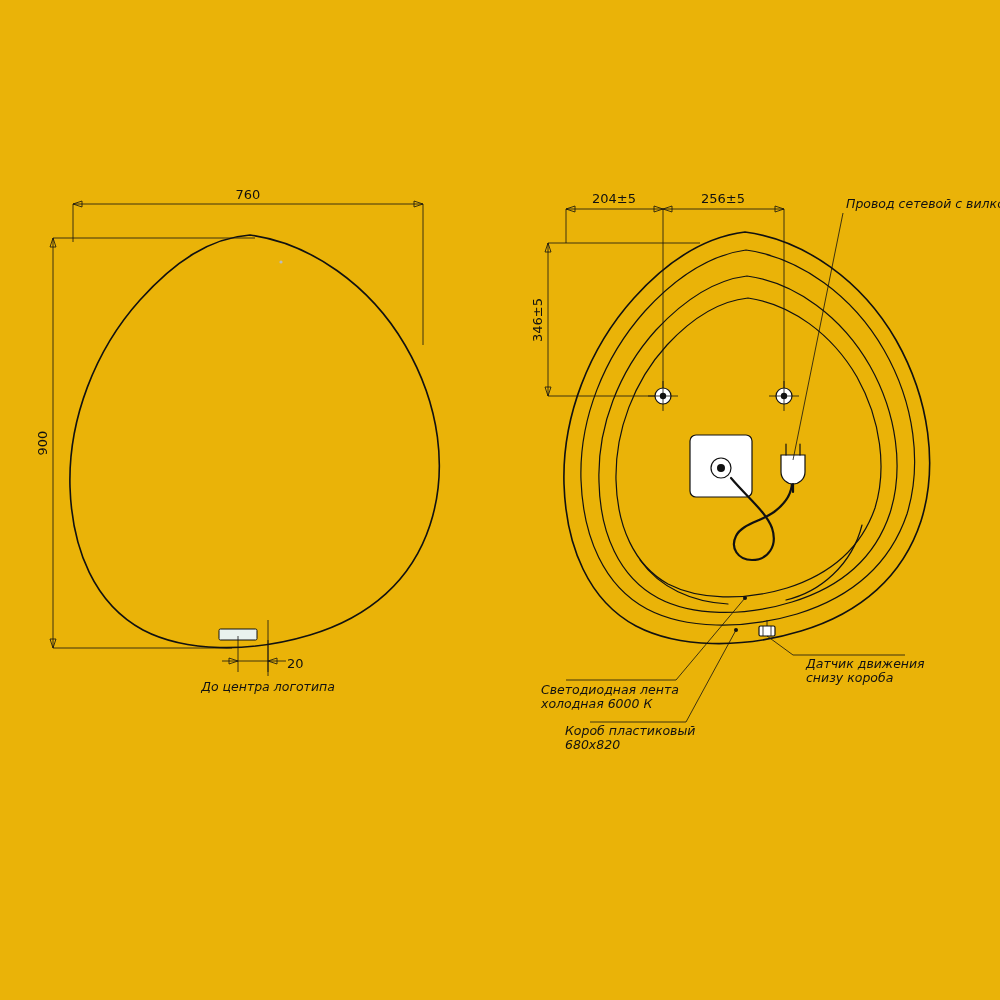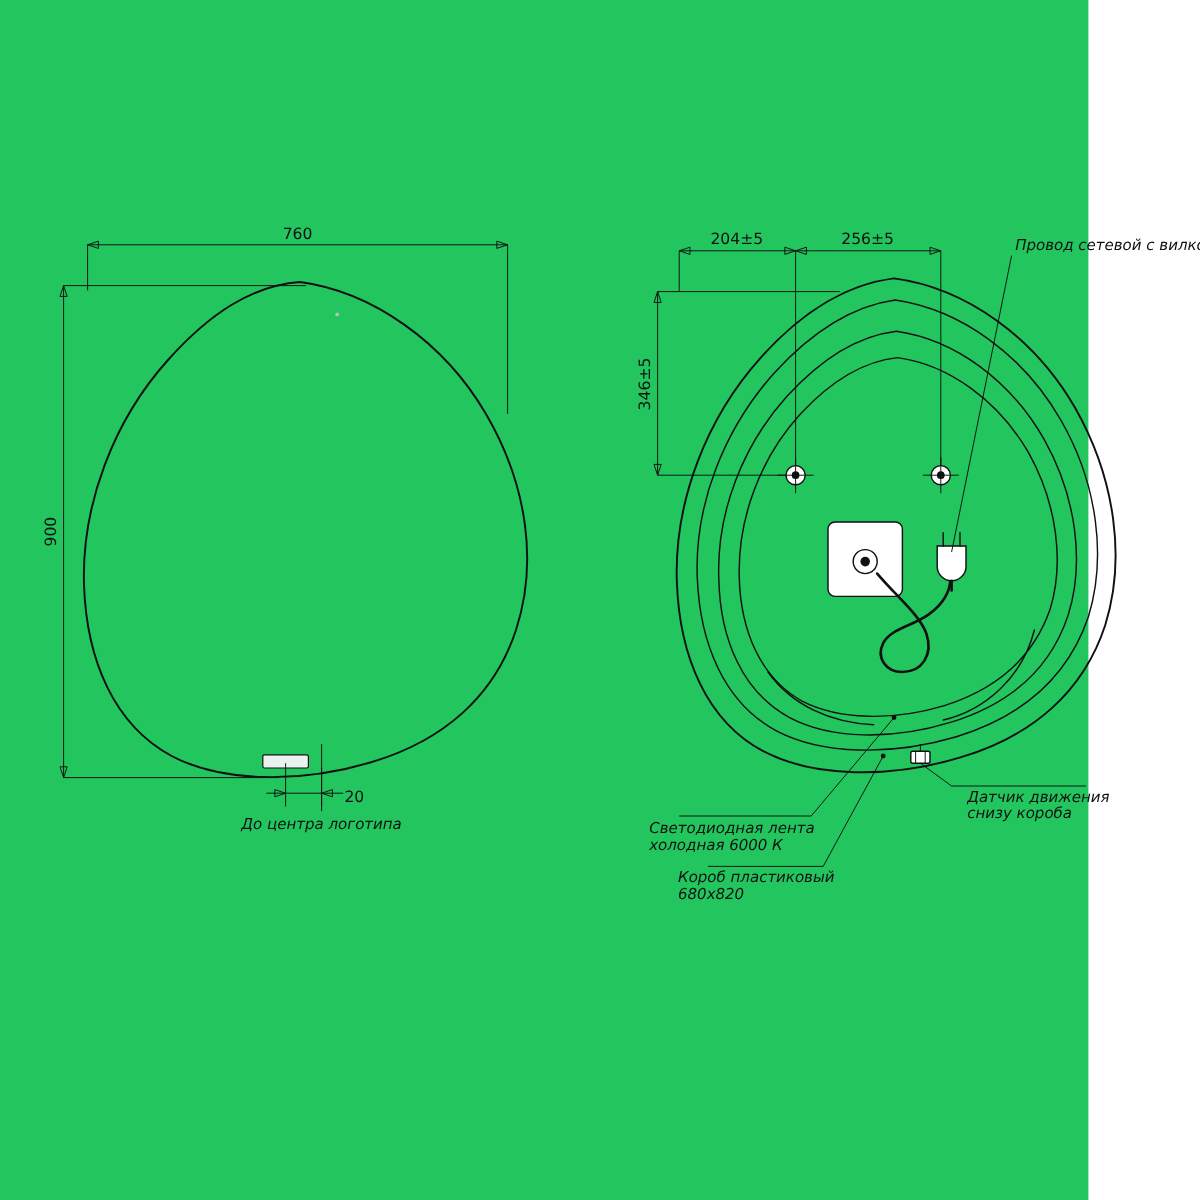--- a/index.html
+++ b/index.html
@@ -9,23 +9,23 @@
   }
   body {
     width: 1000px;
     height: 1000px;
     font-family: "DejaVu Sans", sans-serif;
     color: #1a1a1a;
     overflow: hidden;
   }
   #sheet {
     position: relative;
-    width: 907px;
+    width: 1000px;
     height: 1000px;
-    background: #22c55e;
+    background: #eab308;
   }
   svg.drawing {
     position: absolute;
     left: 0;
     top: 0;
     width: 1000px;
     height: 1000px;
   }
   .dim-text {
     font-family: "DejaVu Sans", sans-serif;

